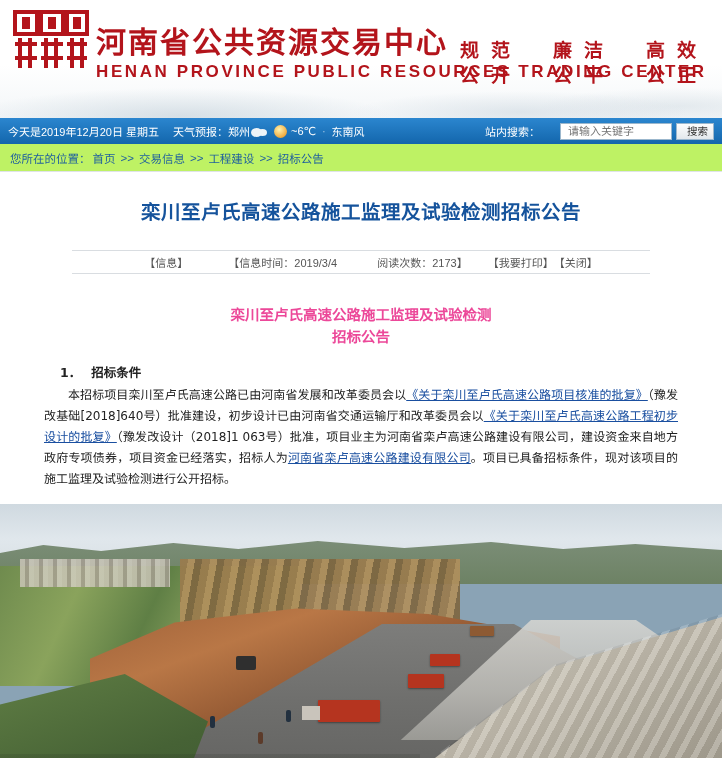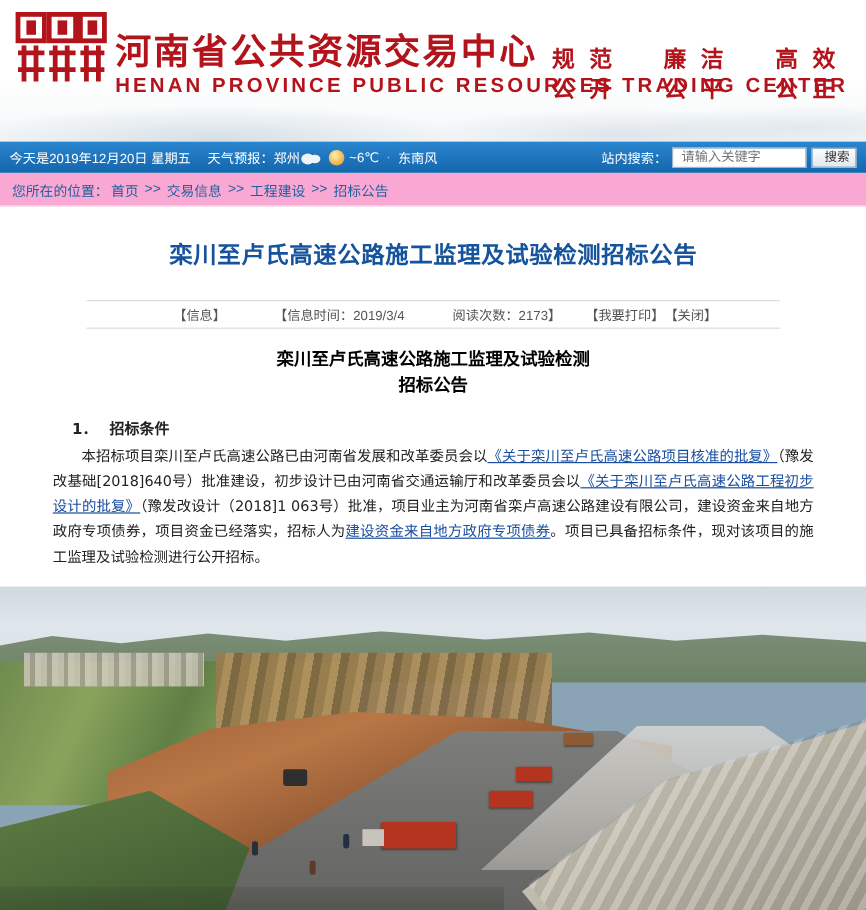--- a/index.html
+++ b/index.html
@@ -108,21 +108,21 @@
   .cloud-icon:before, .cloud-icon:after {
     content: ""; position: absolute; background: #eef4f8; border-radius: 50%;
   }
   .cloud-icon:before { width: 11px; height: 9px; left: 0; top: 2px; }
   .cloud-icon:after  { width: 9px;  height: 7px; left: 7px; top: 3px; }
   .searchbox {
     margin-left: auto;
     display: flex;
     align-items: center;
   }
-  .searchbox label { margin-right: 4px; }
+  .searchbox label { margin-right: 20px; }
   .searchbox input {
     width: 112px; height: 17px;
     border: 1px solid #9bb7cd;
     background: #ffffff;
     font-size: 11px;
     color: #999;
     padding: 0 7px;
     outline: none;
   }
   .search-btn {
@@ -141,21 +141,21 @@
 
   
   .crumb-wrap {
     height: 28px;
     border-bottom: 1px solid #dfe4e8;
     display: flex;
     align-items: center;
     padding: 0 10px;
     font-size: 11.5px;
     color: #2a6aa8;
-    background: #f9a8d4;
+    background: #bef264;
   }
   .crumb-wrap .label { color: #1f5f9e; }
   .crumb-wrap a {
     color: #1f5f9e;
     text-decoration: none;
     margin: 0 2px;
   }
   .crumb-wrap .arrow { color: #1f5f9e; margin: 0 3px; }
 
   
@@ -181,24 +181,24 @@
     align-items: center;
     justify-content: center;
     font-size: 11px;
     color: #555;
   }
   .meta span { margin: 0 20px; }
   .meta a { color: #555; text-decoration: none; }
 
   .doc-title {
     text-align: center;
-    margin-top: 15px;
+    margin-top: 30px;
     font-size: 14.5px;
     font-weight: bold;
-    color: #000000;
+    color: #ec4899;
     line-height: 22px;
     font-family: "DejaVu Sans", "Liberation Sans", sans-serif;
   }
   .sec-title {
     margin: 14px 0 0 24px;
     font-size: 12.5px;
     font-weight: bold;
     color: #222;
     font-family: "DejaVu Sans", "Liberation Sans", sans-serif;
   }
@@ -384,21 +384,21 @@
 
     <div class="doc-title">
       <div>栾川至卢氏高速公路施工监理及试验检测</div>
       <div>招标公告</div>
     </div>
 
     <div class="sec-title">
       <span class="num">1．</span><span>招标条件</span>
     </div>
 
-    <p class="body-text"><span>本招标项目栾川至卢氏高速公路已由河南省发展和改革委员会以</span><a href="#">《关于栾川至卢氏高速公路项目核准的批复》</a><span>（豫发改基础[2018]640号）</span><span>批准建设，初步设计已由河南省交通运输厅和改革委员会以</span><a href="#">《关于栾川至卢氏高速公路工程初步设计的批复》</a><span>（豫发改设计（2018]1 063号）</span><span>批准，项目业主为河南省栾卢高速公路建设有限公司，建设资金来自地方政府专项债券，项目资金已经落实，招标人为</span><a href="#">建设资金来自地方政府专项债券</a><span>。项目已具备招标条件，现对该项目的施工监理及试验检测进行公开招标。</span></p>
+    <p class="body-text"><span>本招标项目栾川至卢氏高速公路已由河南省发展和改革委员会以</span><a href="#">《关于栾川至卢氏高速公路项目核准的批复》</a><span>（豫发改基础[2018]640号）</span><span>批准建设，初步设计已由河南省交通运输厅和改革委员会以</span><a href="#">《关于栾川至卢氏高速公路工程初步设计的批复》</a><span>（豫发改设计（2018]1 063号）</span><span>批准，项目业主为河南省栾卢高速公路建设有限公司，建设资金来自地方政府专项债券，项目资金已经落实，招标人为</span><a href="#">河南省栾卢高速公路建设有限公司</a><span>。项目已具备招标条件，现对该项目的施工监理及试验检测进行公开招标。</span></p>
   </div>
 
   <div class="photo">
     <div class="sky"></div>
     <div class="far-hills"></div>
     <div class="fields-left"></div>
     <div class="fields-terrace"></div>
     <div class="village"></div>
     <div class="red-soil"></div>
     <div class="roadbed"></div>

